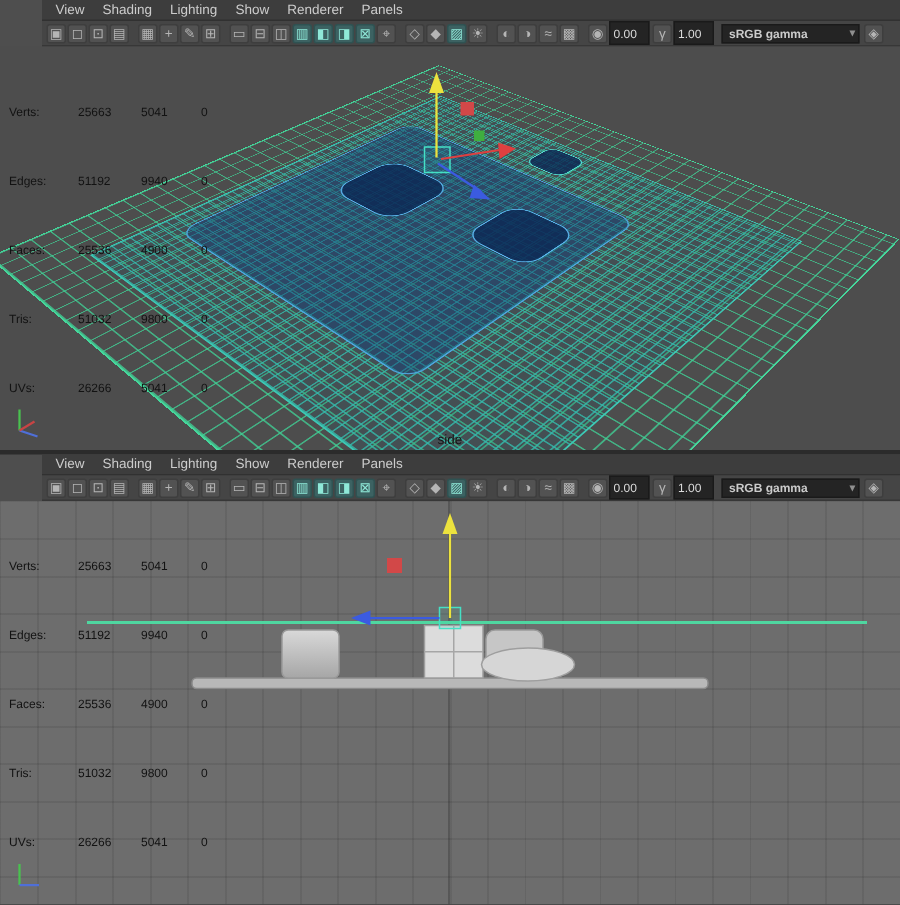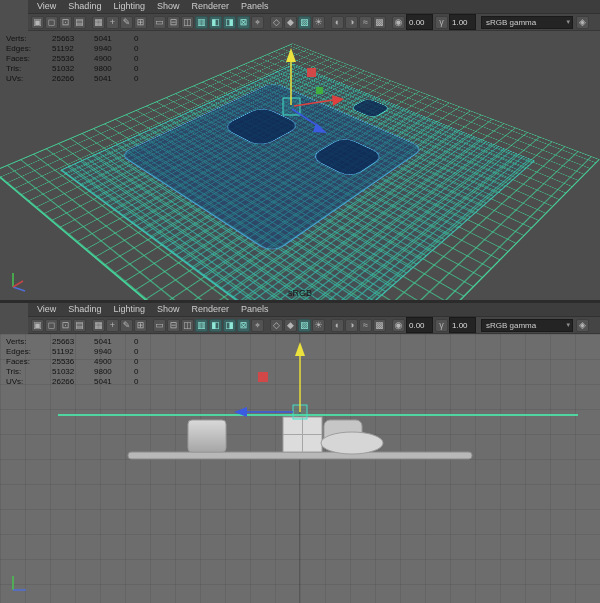--- a/index.html
+++ b/index.html
@@ -13,34 +13,34 @@
   .menubar .mi { font-size:9px; color:#cccccc; padding:0 6px; line-height:13px; cursor:default; }
 
   .toolbar { height:17px; background:#454545; border-bottom:1px solid #373737; display:flex; align-items:center; padding:0 3px; }
   .tb-icon { flex:0 0 auto; width:13px; height:13px; margin-right:1px; font-size:9px; line-height:11px; text-align:center;
              color:#b5b5b5; background:#525252; border:1px solid #3e3e3e; border-radius:2px; overflow:hidden; }
   .tb-icon.active { color:#8fe8d8; background:#3c6262; border-color:#2f5252; }
   .gap { width:5px; flex:0 0 auto; }
   .tb-input { width:27px; height:16px; background:#242424; border:1px solid #1a1a1a; color:#dcdcdc; font-size:8px;
               padding:0 2px; margin-right:2px; flex:0 0 auto; font-family:inherit; }
   .tb-select { display:flex; align-items:center; justify-content:space-between; width:92px; height:13px; background:#242424;
-               border:1px solid #1a1a1a; color:#cccccc; font-size:8px; padding:0 2px 0 4px; margin:0 3px; flex:0 0 auto; }
+               border:1px solid #1a1a1a; color:#cccccc; font-size:8px; padding:0 2px 0 4px; margin:0 3px; flex:0 0 auto;font-weight:bold; }
   .tb-select .arrow { color:#8f8f8f; font-size:7px; }
 
   .viewport { position:absolute; left:0; right:0; top:31px; bottom:0; overflow:hidden; }
   .vp-persp { background:#4d4d4d; }
   .vp-side  { background-color:#6d6d6d;
     background-image:
       linear-gradient(to right, transparent 299px, rgba(0,0,0,0.20) 299px, rgba(0,0,0,0.20) 300px, transparent 300px),
       repeating-linear-gradient(to right, rgba(0,0,0,0.08) 0 1px, transparent 1px 25px),
       repeating-linear-gradient(to bottom, rgba(0,0,0,0.08) 0 1px, transparent 1px 25px); }
 
   .hud { position:absolute; top:4px; left:6px; display:grid; grid-template-columns:46px 42px 40px 16px; row-gap:2px;
          font-size:8px; color:#121212; z-index:6; }
-  .hud span { line-height:8px; }
+  .hud span { line-height:8px;margin-top:36px; }
 
   .plane-wrap { position:absolute; left:50%; top:53%; width:430px; height:430px;
                 transform:translate(-50%,-52%) perspective(640px) rotateX(56deg) rotateZ(43deg); z-index:1; }
   .plane-grid { position:absolute; inset:0; border:1px solid #45d89c;
     background-image:
       repeating-linear-gradient(0deg, rgba(63,210,150,0.75) 0 1px, transparent 1px 14px),
       repeating-linear-gradient(90deg, rgba(63,210,150,0.75) 0 1px, transparent 1px 14px); }
   .mesh-region { position:absolute; left:11%; top:11%; width:78%; height:78%; border:1px solid #3cc8b4;
     background-color:rgba(25,90,110,0.18);
     background-image:
@@ -156,21 +156,21 @@
         <rect x="316" y="56" width="7" height="7" fill="#3fae3f"></rect>
       </g>
     </svg>
 
     <svg class="axis-ind" width="26" height="26">
       <line x1="7" y1="19" x2="7" y2="5" stroke="#49c24f" stroke-width="1.5"></line>
       <line x1="7" y1="19" x2="19" y2="23" stroke="#4f6fd8" stroke-width="1.5"></line>
       <line x1="7" y1="19" x2="17" y2="13" stroke="#c84444" stroke-width="1.5"></line>
     </svg>
 
-    <div class="cam-label">sRGB</div>
+    <div class="cam-label">side</div>
   </div>
 </div>
 
 <div class="panel bottom">
   <div class="menubar">
     <span class="mi">View</span>
     <span class="mi">Shading</span>
     <span class="mi">Lighting</span>
     <span class="mi">Show</span>
     <span class="mi">Renderer</span>

